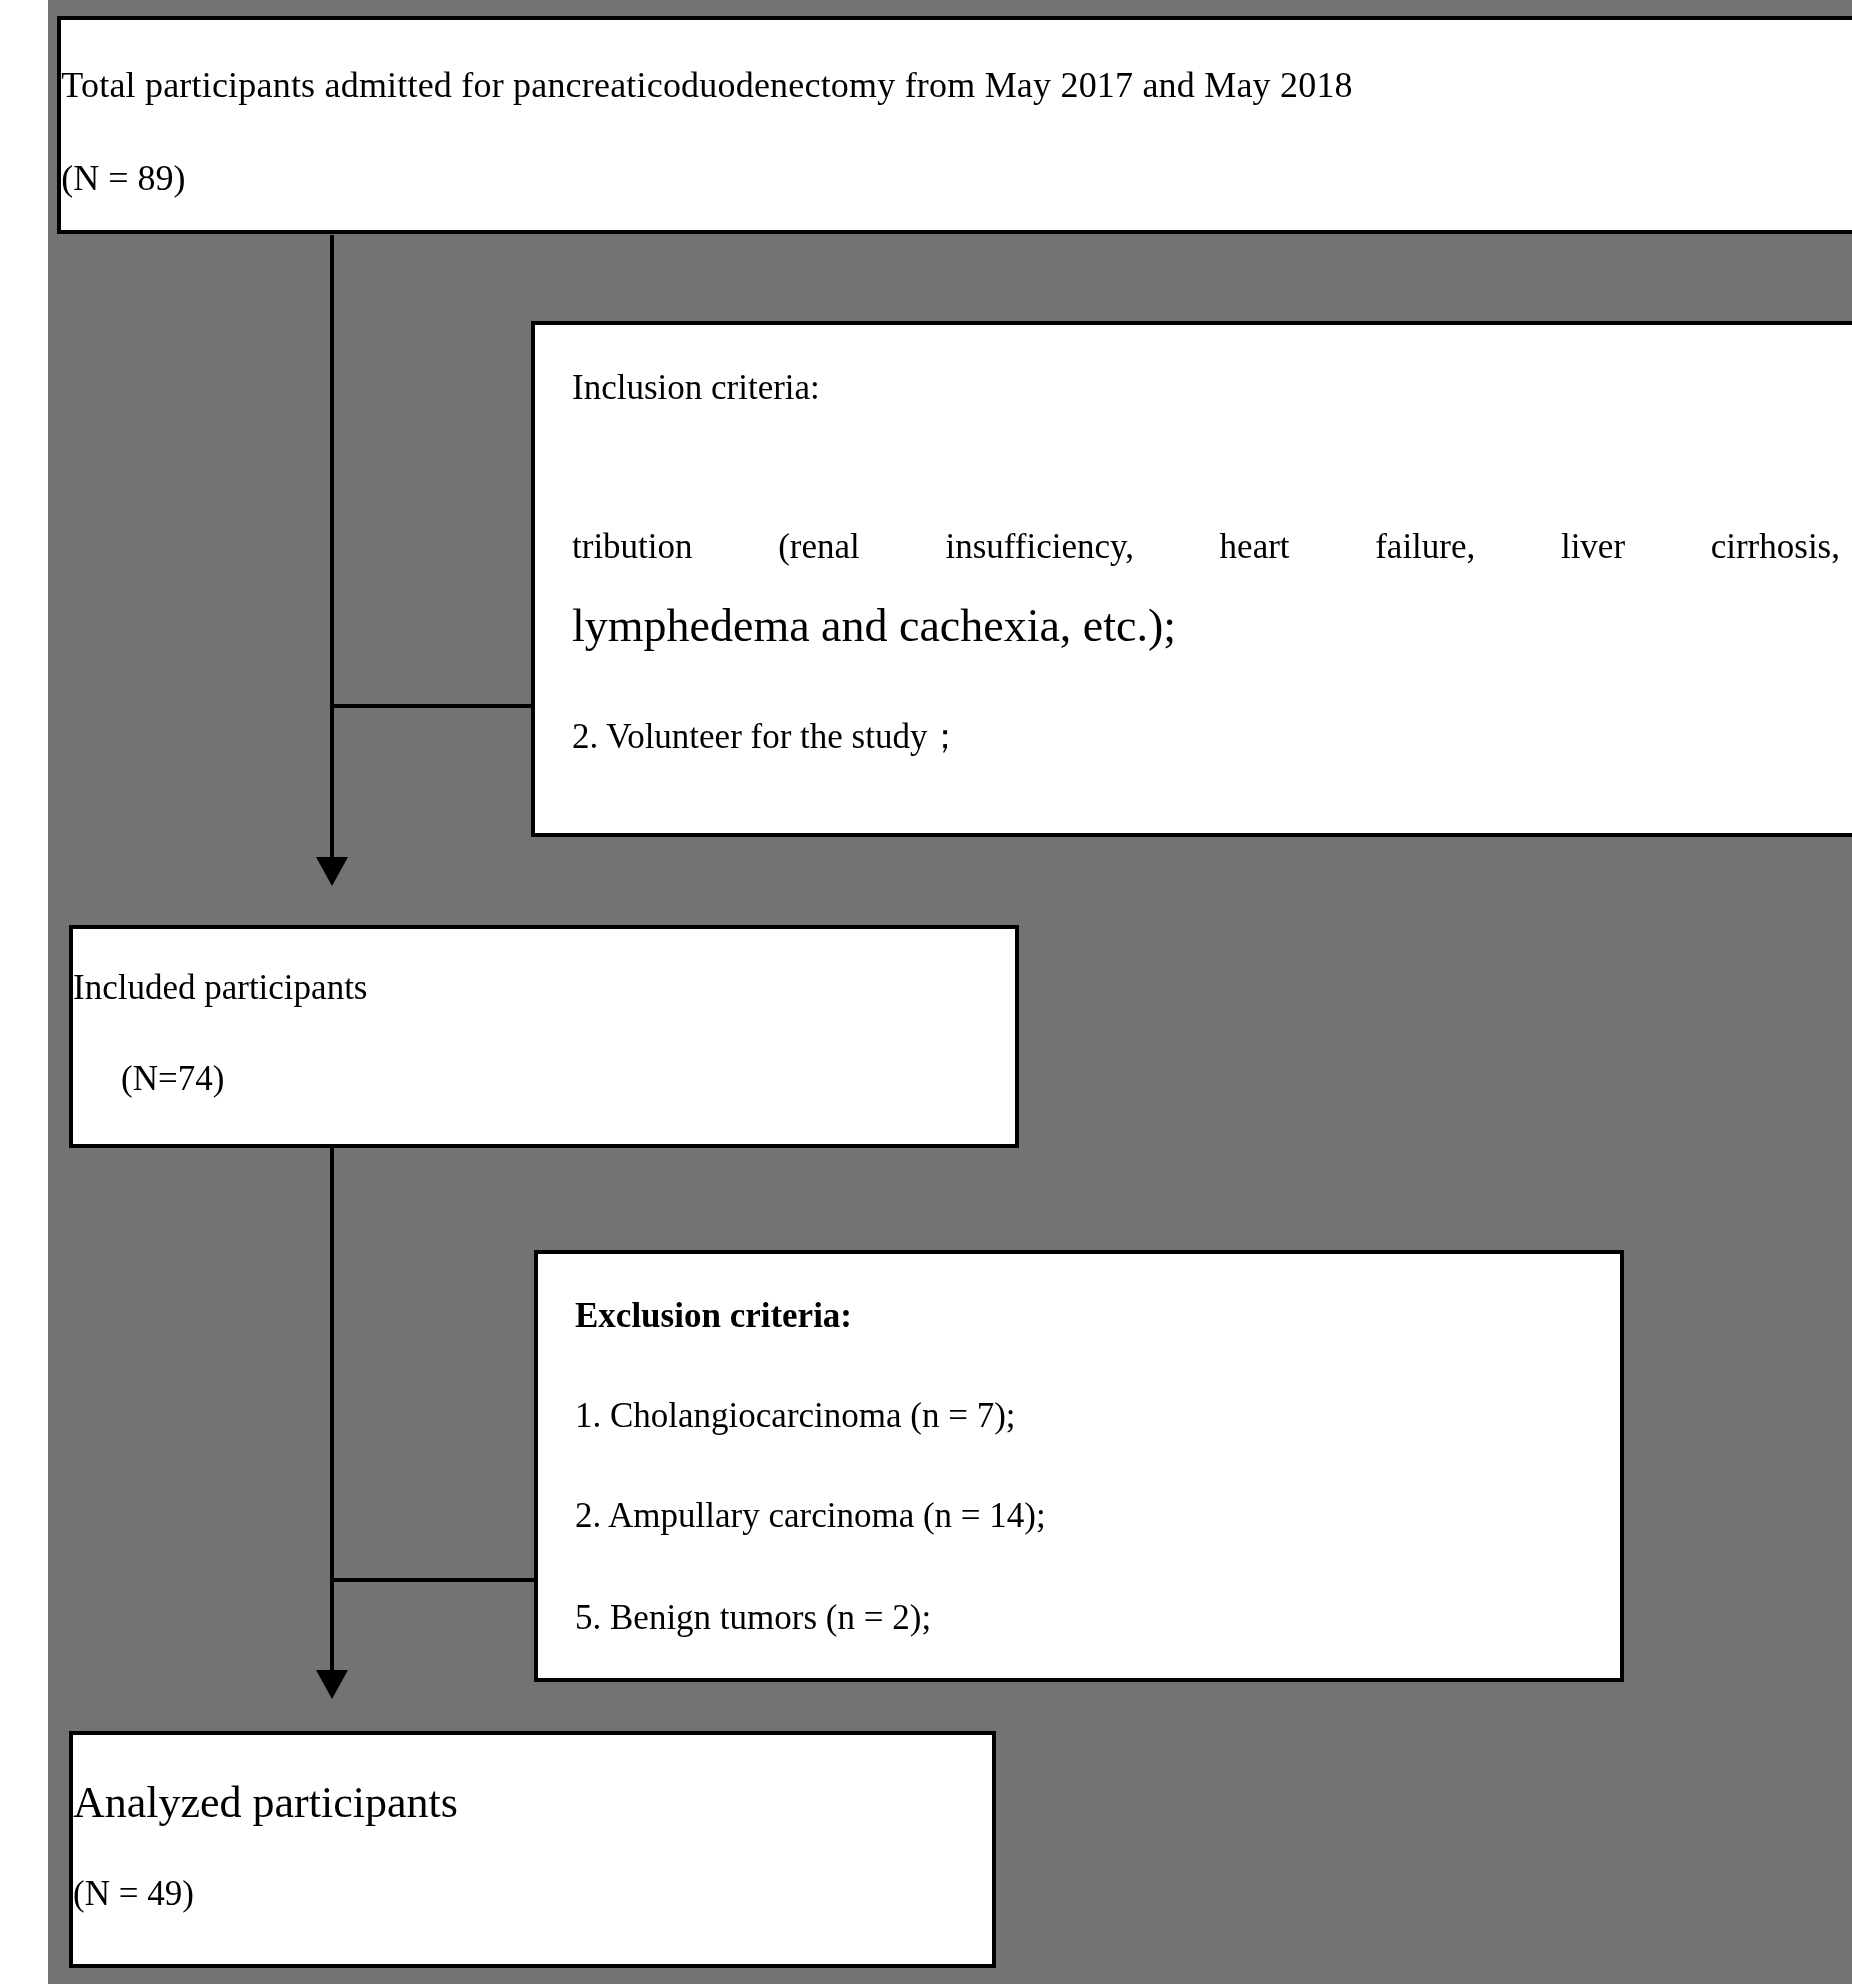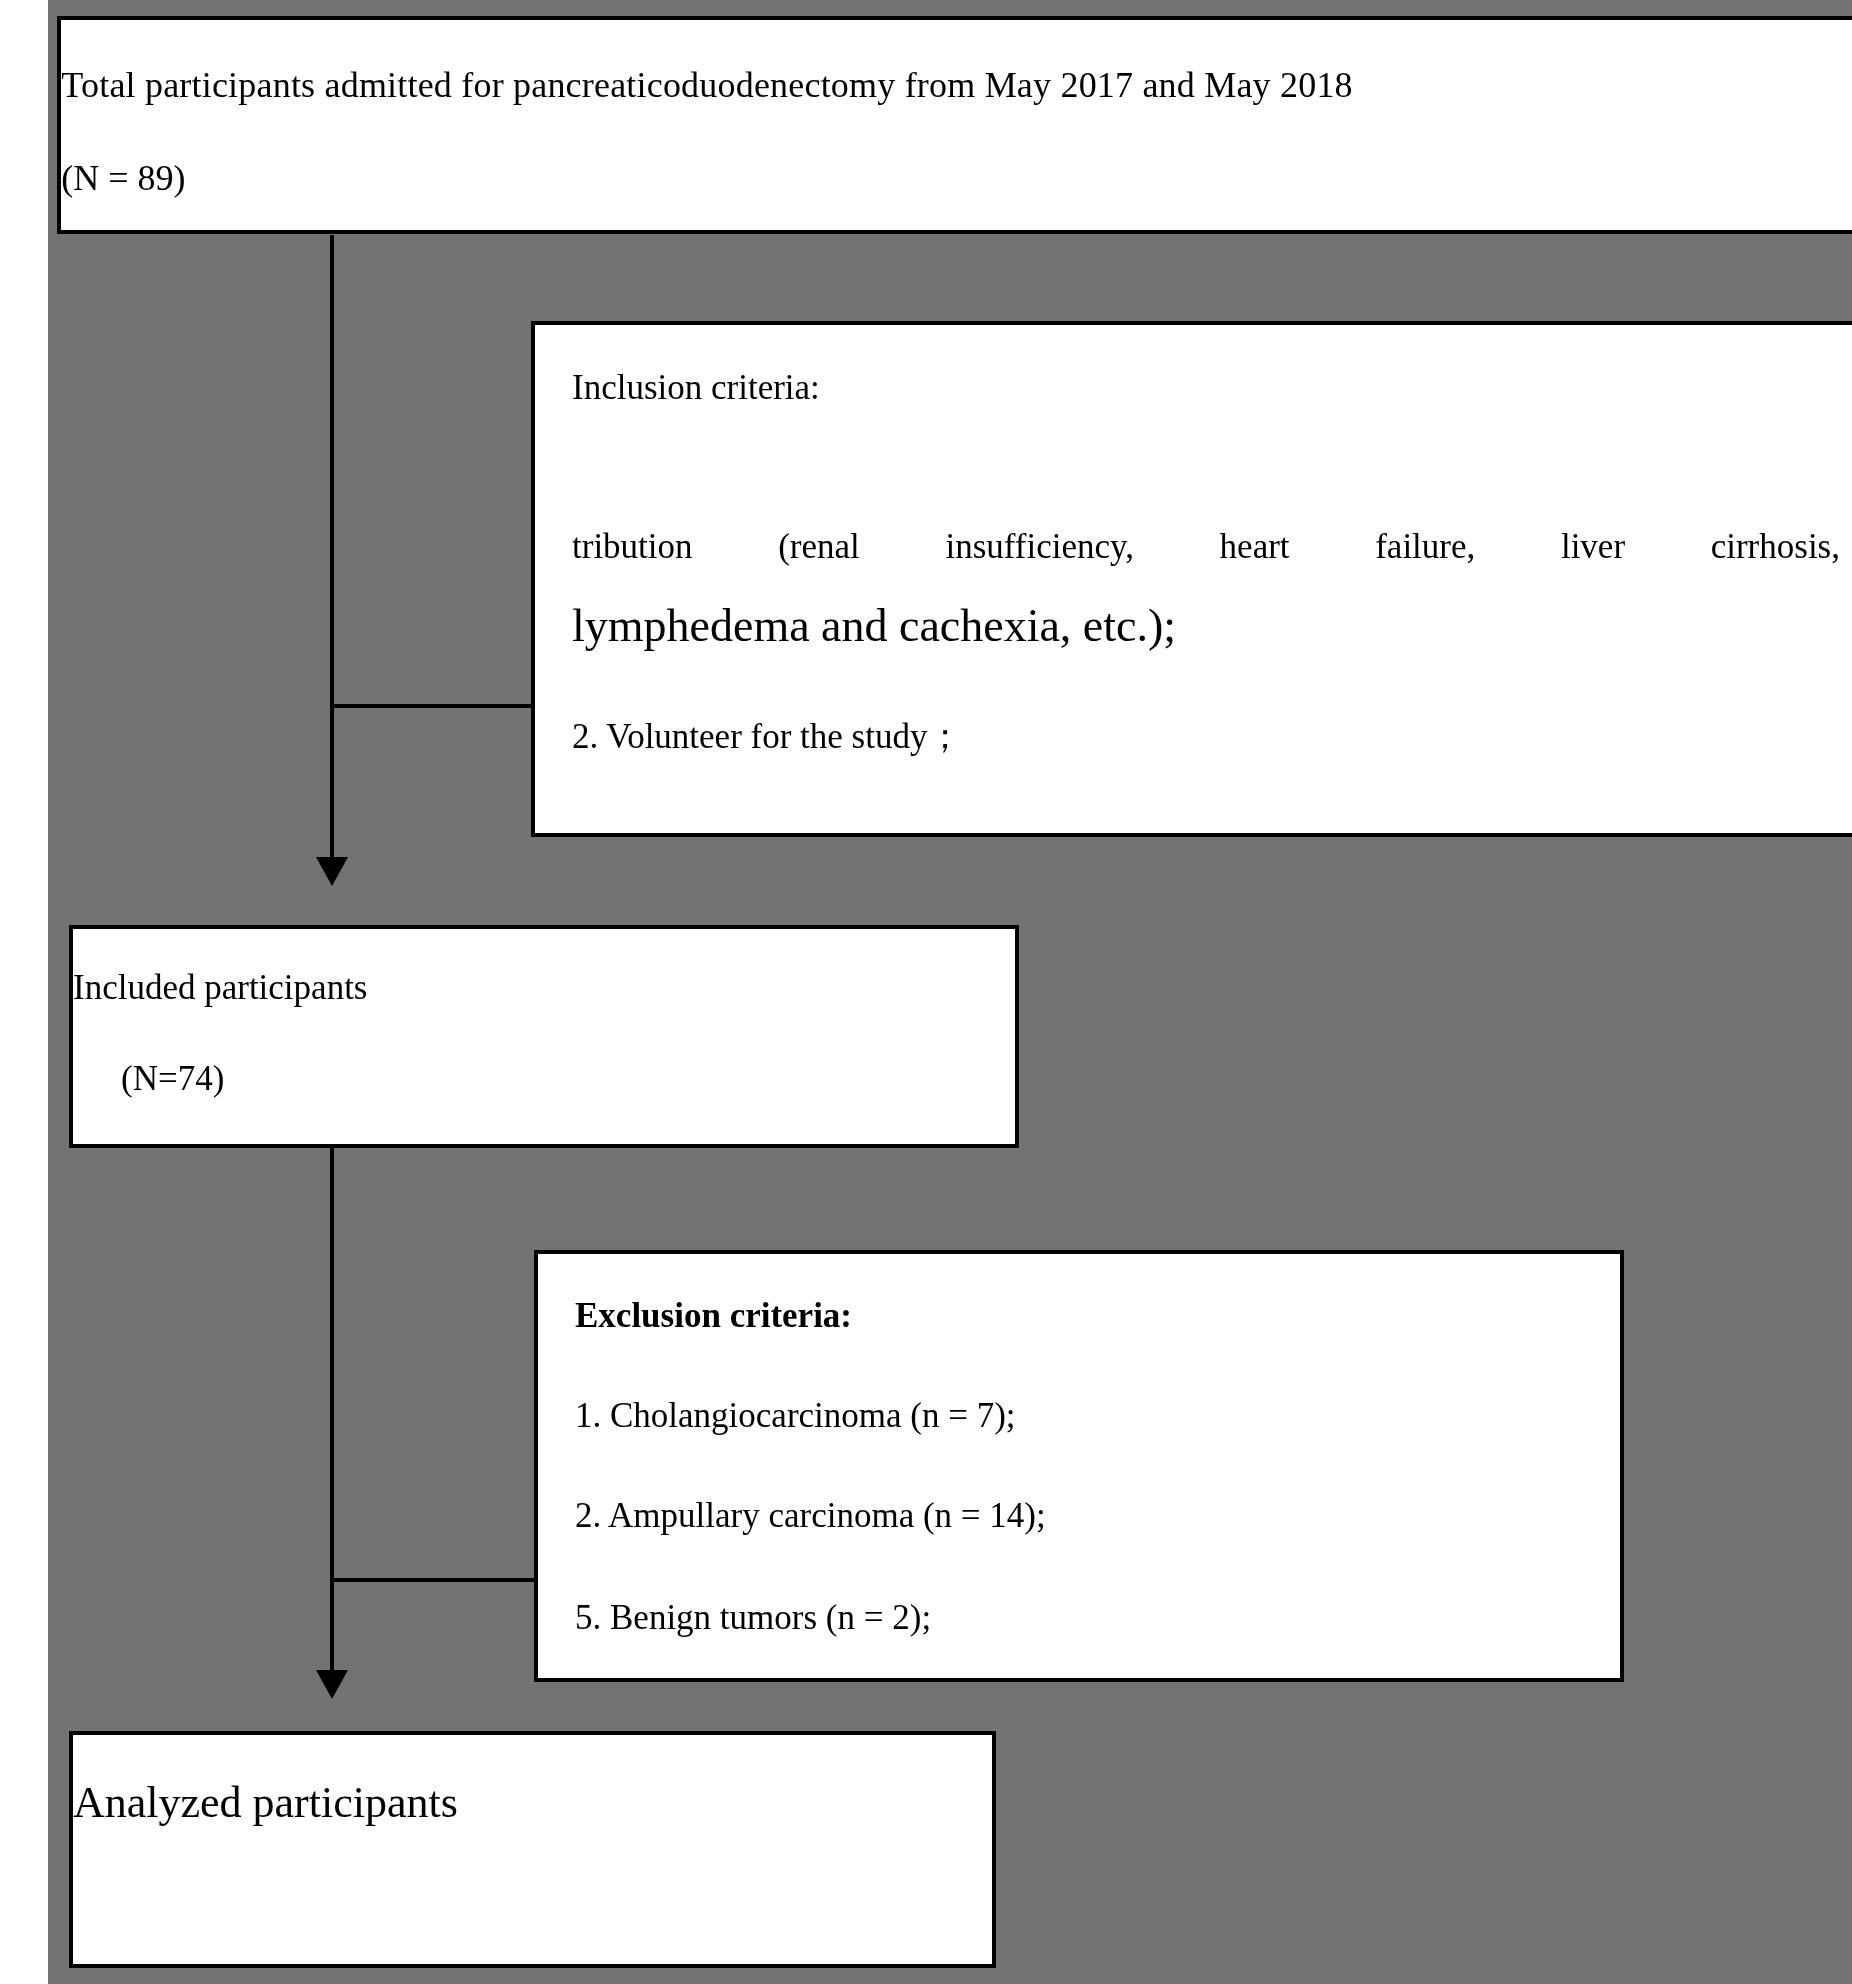--- a/index.html
+++ b/index.html
@@ -137,16 +137,17 @@
 
   <div class="box" id="box-exclusion">
     <div class="line" id="excl-heading">Exclusion criteria:</div>
     <div class="line" id="excl-1">1. Cholangiocarcinoma (n = 7);</div>
     <div class="line" id="excl-2">2. Ampullary carcinoma (n = 14);</div>
     <div class="line" id="excl-3">5. Benign tumors (n = 2);</div>
   </div>
 
   <div class="box" id="box-analyzed">
     <div class="line ctr" id="analyzed-label">Analyzed participants</div>
+    <div class="line ctr" id="analyzed-count">(N = 49)</div>
   </div>
 
 </div>
 
 
 </body></html>

